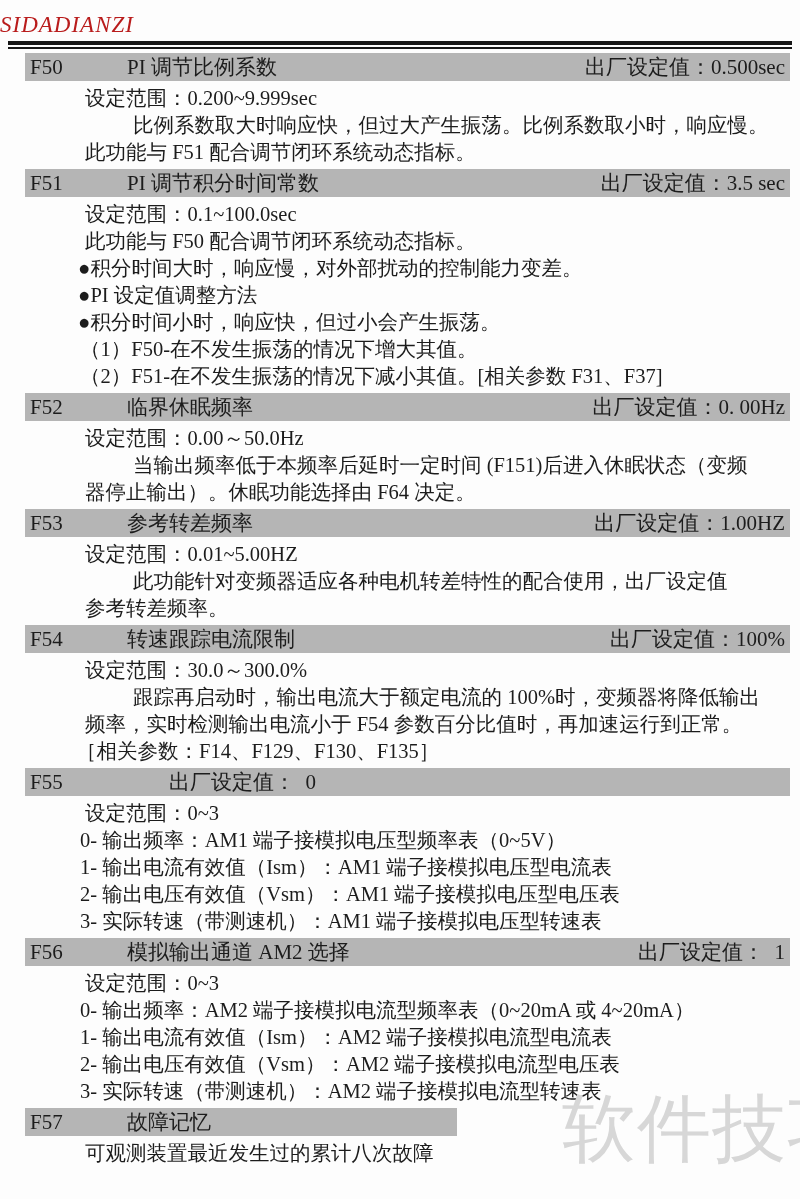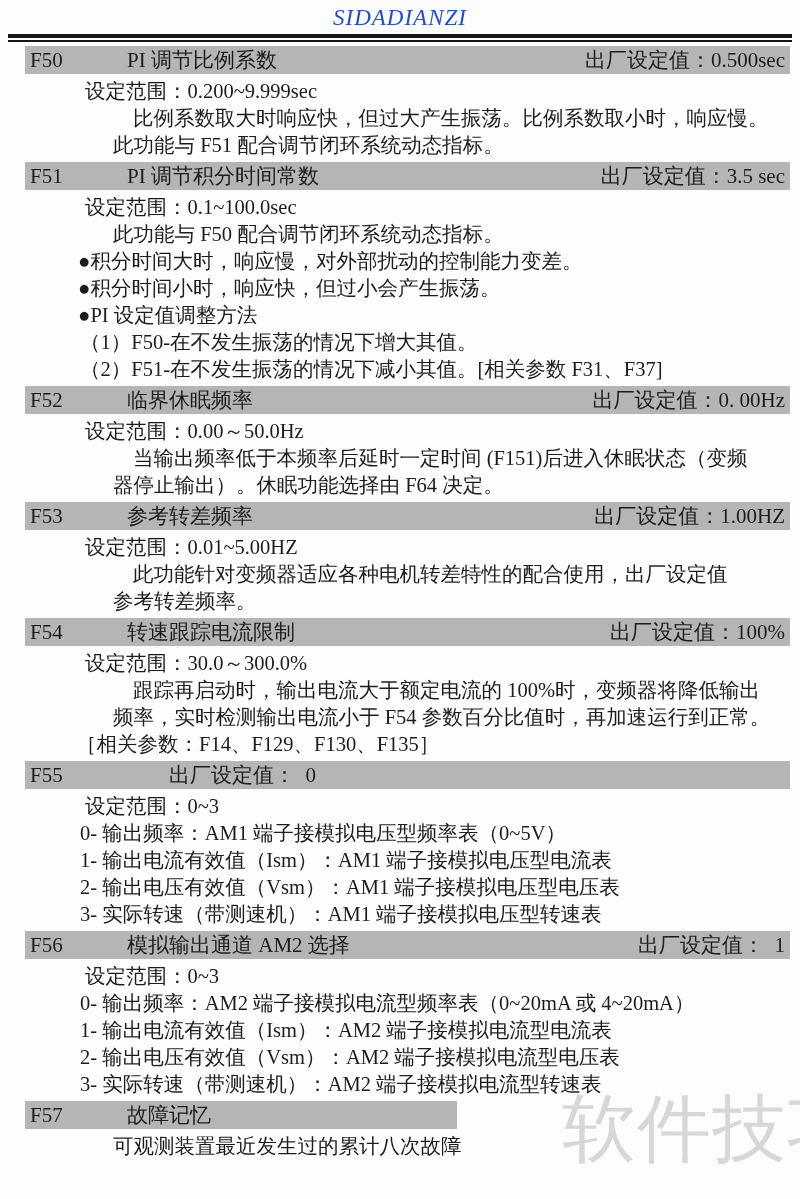--- a/index.html
+++ b/index.html
@@ -5,26 +5,26 @@
   html,body{margin:0;padding:0;}
   body{
     width:800px;height:1199px;
     background:#ffffff;
     font-family:"Liberation Serif","DejaVu Serif",serif;
     color:#1c1c1c;
     overflow:hidden;
   }
   .page{position:relative;width:800px;height:1199px;overflow:hidden;background:#fdfdfd;}
   .doc-header{
-    text-align:center;
+    text-align:left;
     font-style:italic;
     font-size:23px;
     letter-spacing:1px;
-    padding-top:5px;
-    color:#1d4ed8;
+    padding-top:12px;
+    color:#b91c1c;
   }
   .rule-thick{height:4px;background:#161616;margin:3px 8px 0 8px;}
   .rule-thin{height:2px;background:#161616;margin:2px 8px 0 8px;}
   .content{margin:4px 10px 0 25px;}
   .param{margin:0;}
   .bar{
     background:#b5b5b5;
     display:flex;
     align-items:center;
     height:28px;
@@ -38,21 +38,21 @@
   .bar .title{flex:1;white-space:nowrap;overflow:hidden;}
   .bar .val{white-space:pre;flex:none;text-align:center;}
   .pbody{margin:0;}
   .line{
     font-size:20.5px;
     line-height:27px;
     margin-left:60px;
     white-space:nowrap;
   }
   .line.range{margin-left:60px;}
-  .line.normal{margin-left:88px;font-family:Liberation Serif, serif;}
+  .line.normal{margin-left:60px;font-family:Liberation Serif, serif;}
   .line.indent{margin-left:60px;text-indent:48px;}
   .line.bullet{margin-left:53px;}
   .line.num{margin-left:55px;}
   .line.opt{margin-left:55px;}
   .line.rel{margin-left:51px;}
   .watermark{
     position:absolute;
     left:562px;
     top:1088px;
     font-size:74px;
@@ -95,22 +95,22 @@
       <span class="code">F51</span>
       <span class="title">PI 调节积分时间常数</span>
       <span class="val">
         <span class="flabel">出厂设定值：</span><span class="fval">3.5 sec</span>
       </span>
     </div>
     <div class="pbody">
           <div class="line range">设定范围：0.1~100.0sec</div>
           <div class="line normal">此功能与 F50 配合调节闭环系统动态指标。</div>
           <div class="line bullet">●积分时间大时，响应慢，对外部扰动的控制能力变差。</div>
+          <div class="line bullet">●PI 设定值调整方法</div>
           <div class="line bullet">●积分时间小时，响应快，但过小会产生振荡。</div>
-          <div class="line bullet">●PI 设定值调整方法</div>
           <div class="line num">（1）F50-在不发生振荡的情况下增大其值。</div>
           <div class="line num">（2）F51-在不发生振荡的情况下减小其值。[相关参数 F31、F37]</div>
         </div>
   </div>
 
   <div class="param">
     <div class="bar">
       <span class="code">F52</span>
       <span class="title">临界休眠频率</span>
       <span class="val">

